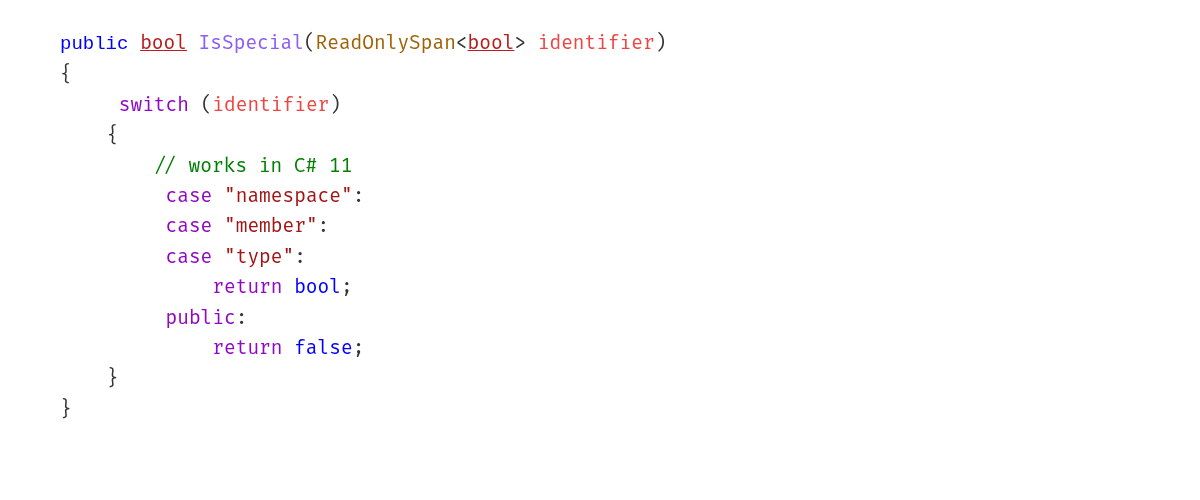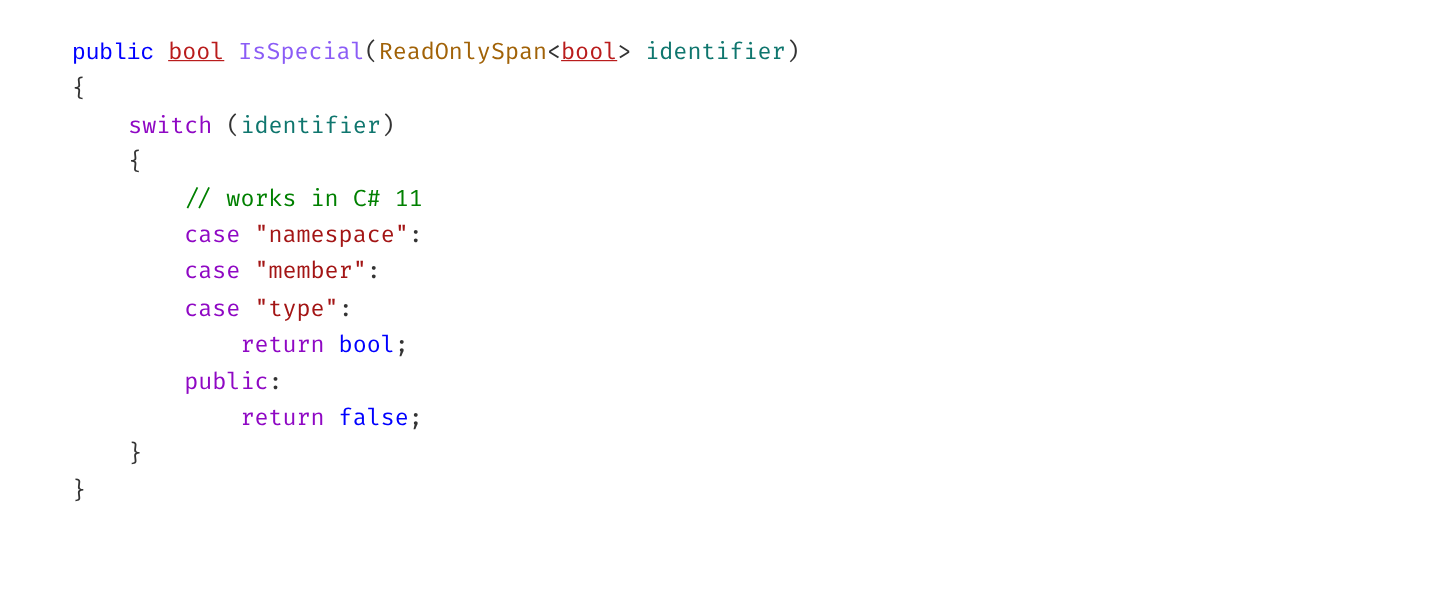--- a/index.html
+++ b/index.html
@@ -10,24 +10,24 @@
     font-size: 19px;
     line-height: 1.6;
   }
   .code-block {
     padding: 28px 20px 28px 60px;
     white-space: pre;
     color: #333;
   }
   .kw-mod   { color: #0000ff; font-family: Liberation Mono, monospace; }  
   .kw-type  { color: #b91c1c; text-decoration: underline; }  
-  .kw-ctrl  { color: #8f08c4; }  
+  .kw-ctrl  { color: #8f08c4; margin-left: 12px; }  
   .typename { color: #a16207; }  
   .method   { color: #8b5cf6; text-align: right; }  
-  .ident    { color: #0f766e; margin-top: 10px; }  
+  .ident    { color: #ef4444; margin-top: 10px; }  
   .punct    { color: #333333; }
   .str      { color: #a31515; }
   .comment  { color: #008000; text-align: center; }
   .lit      { color: #0000ff; }  
 </style>
 </head>
 <body>
 
 <div class="code-block"><span class="kw-mod">public</span> <span class="kw-type">bool</span> <span class="method">IsSpecial</span><span class="punct">(</span><span class="typename">ReadOnlySpan</span><span class="punct">&lt;</span><span class="kw-type">bool</span><span class="punct">&gt;</span> <span class="ident">identifier</span><span class="punct">)</span>
 <span class="punct">{</span>

